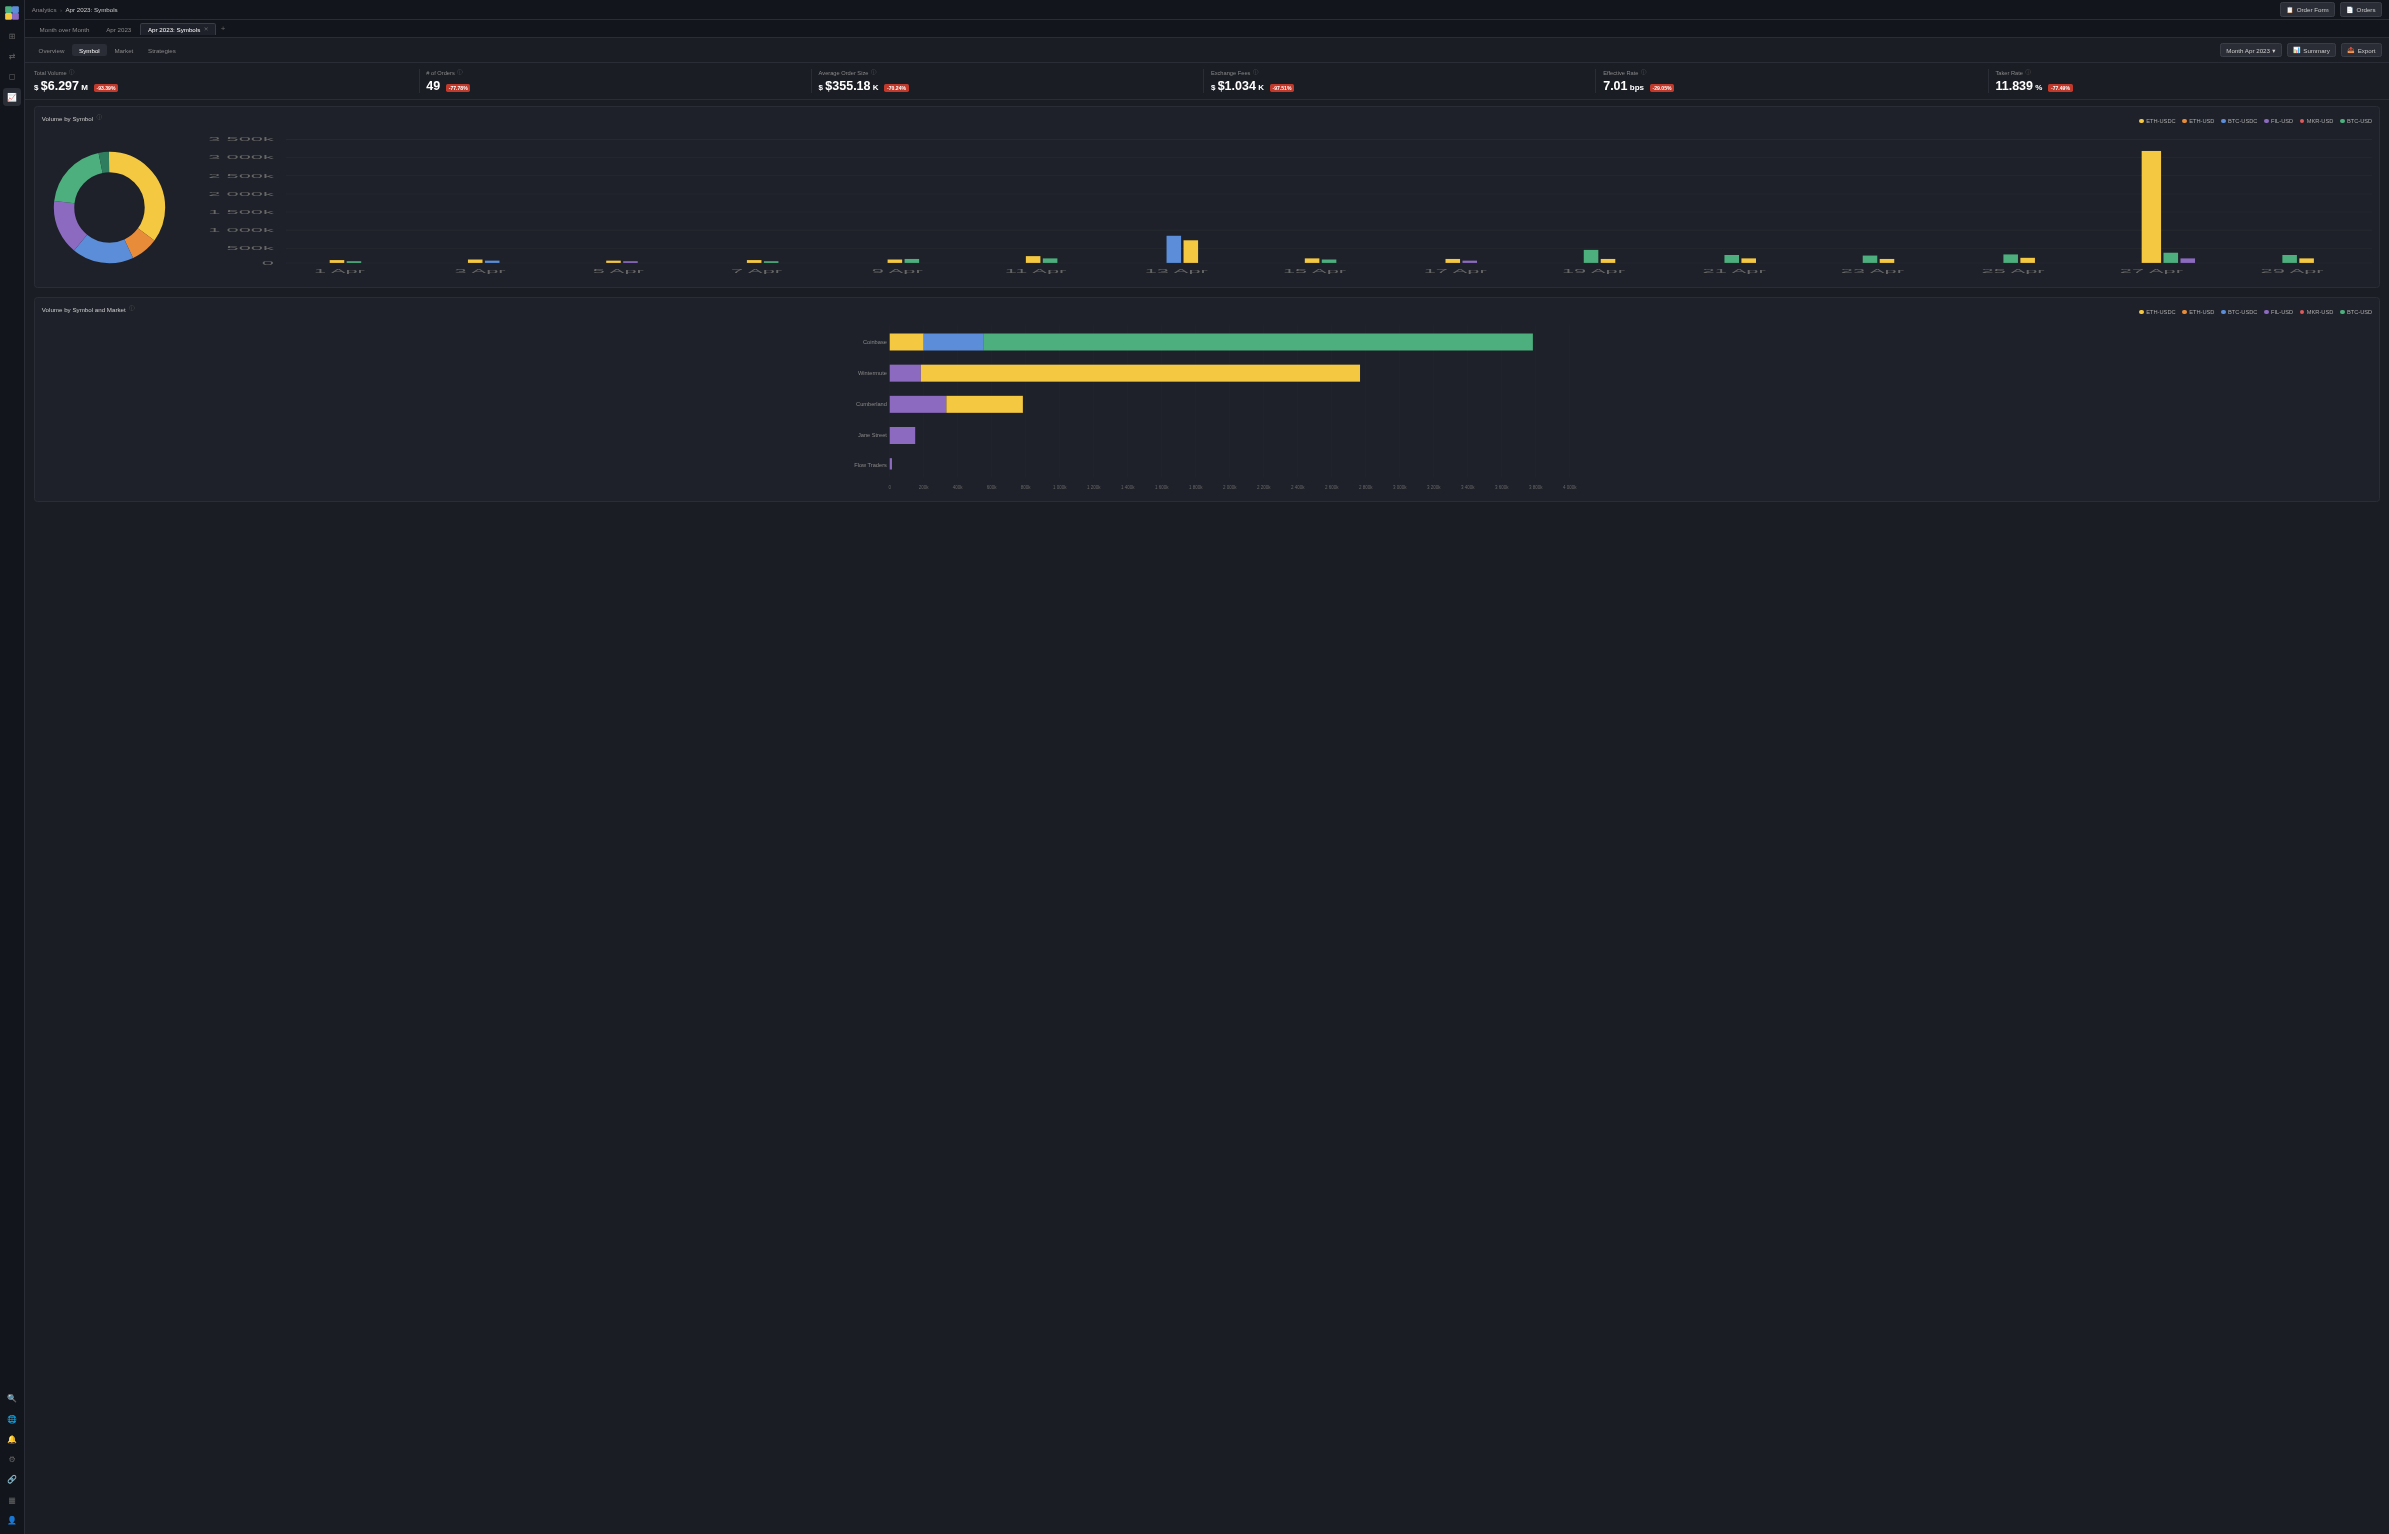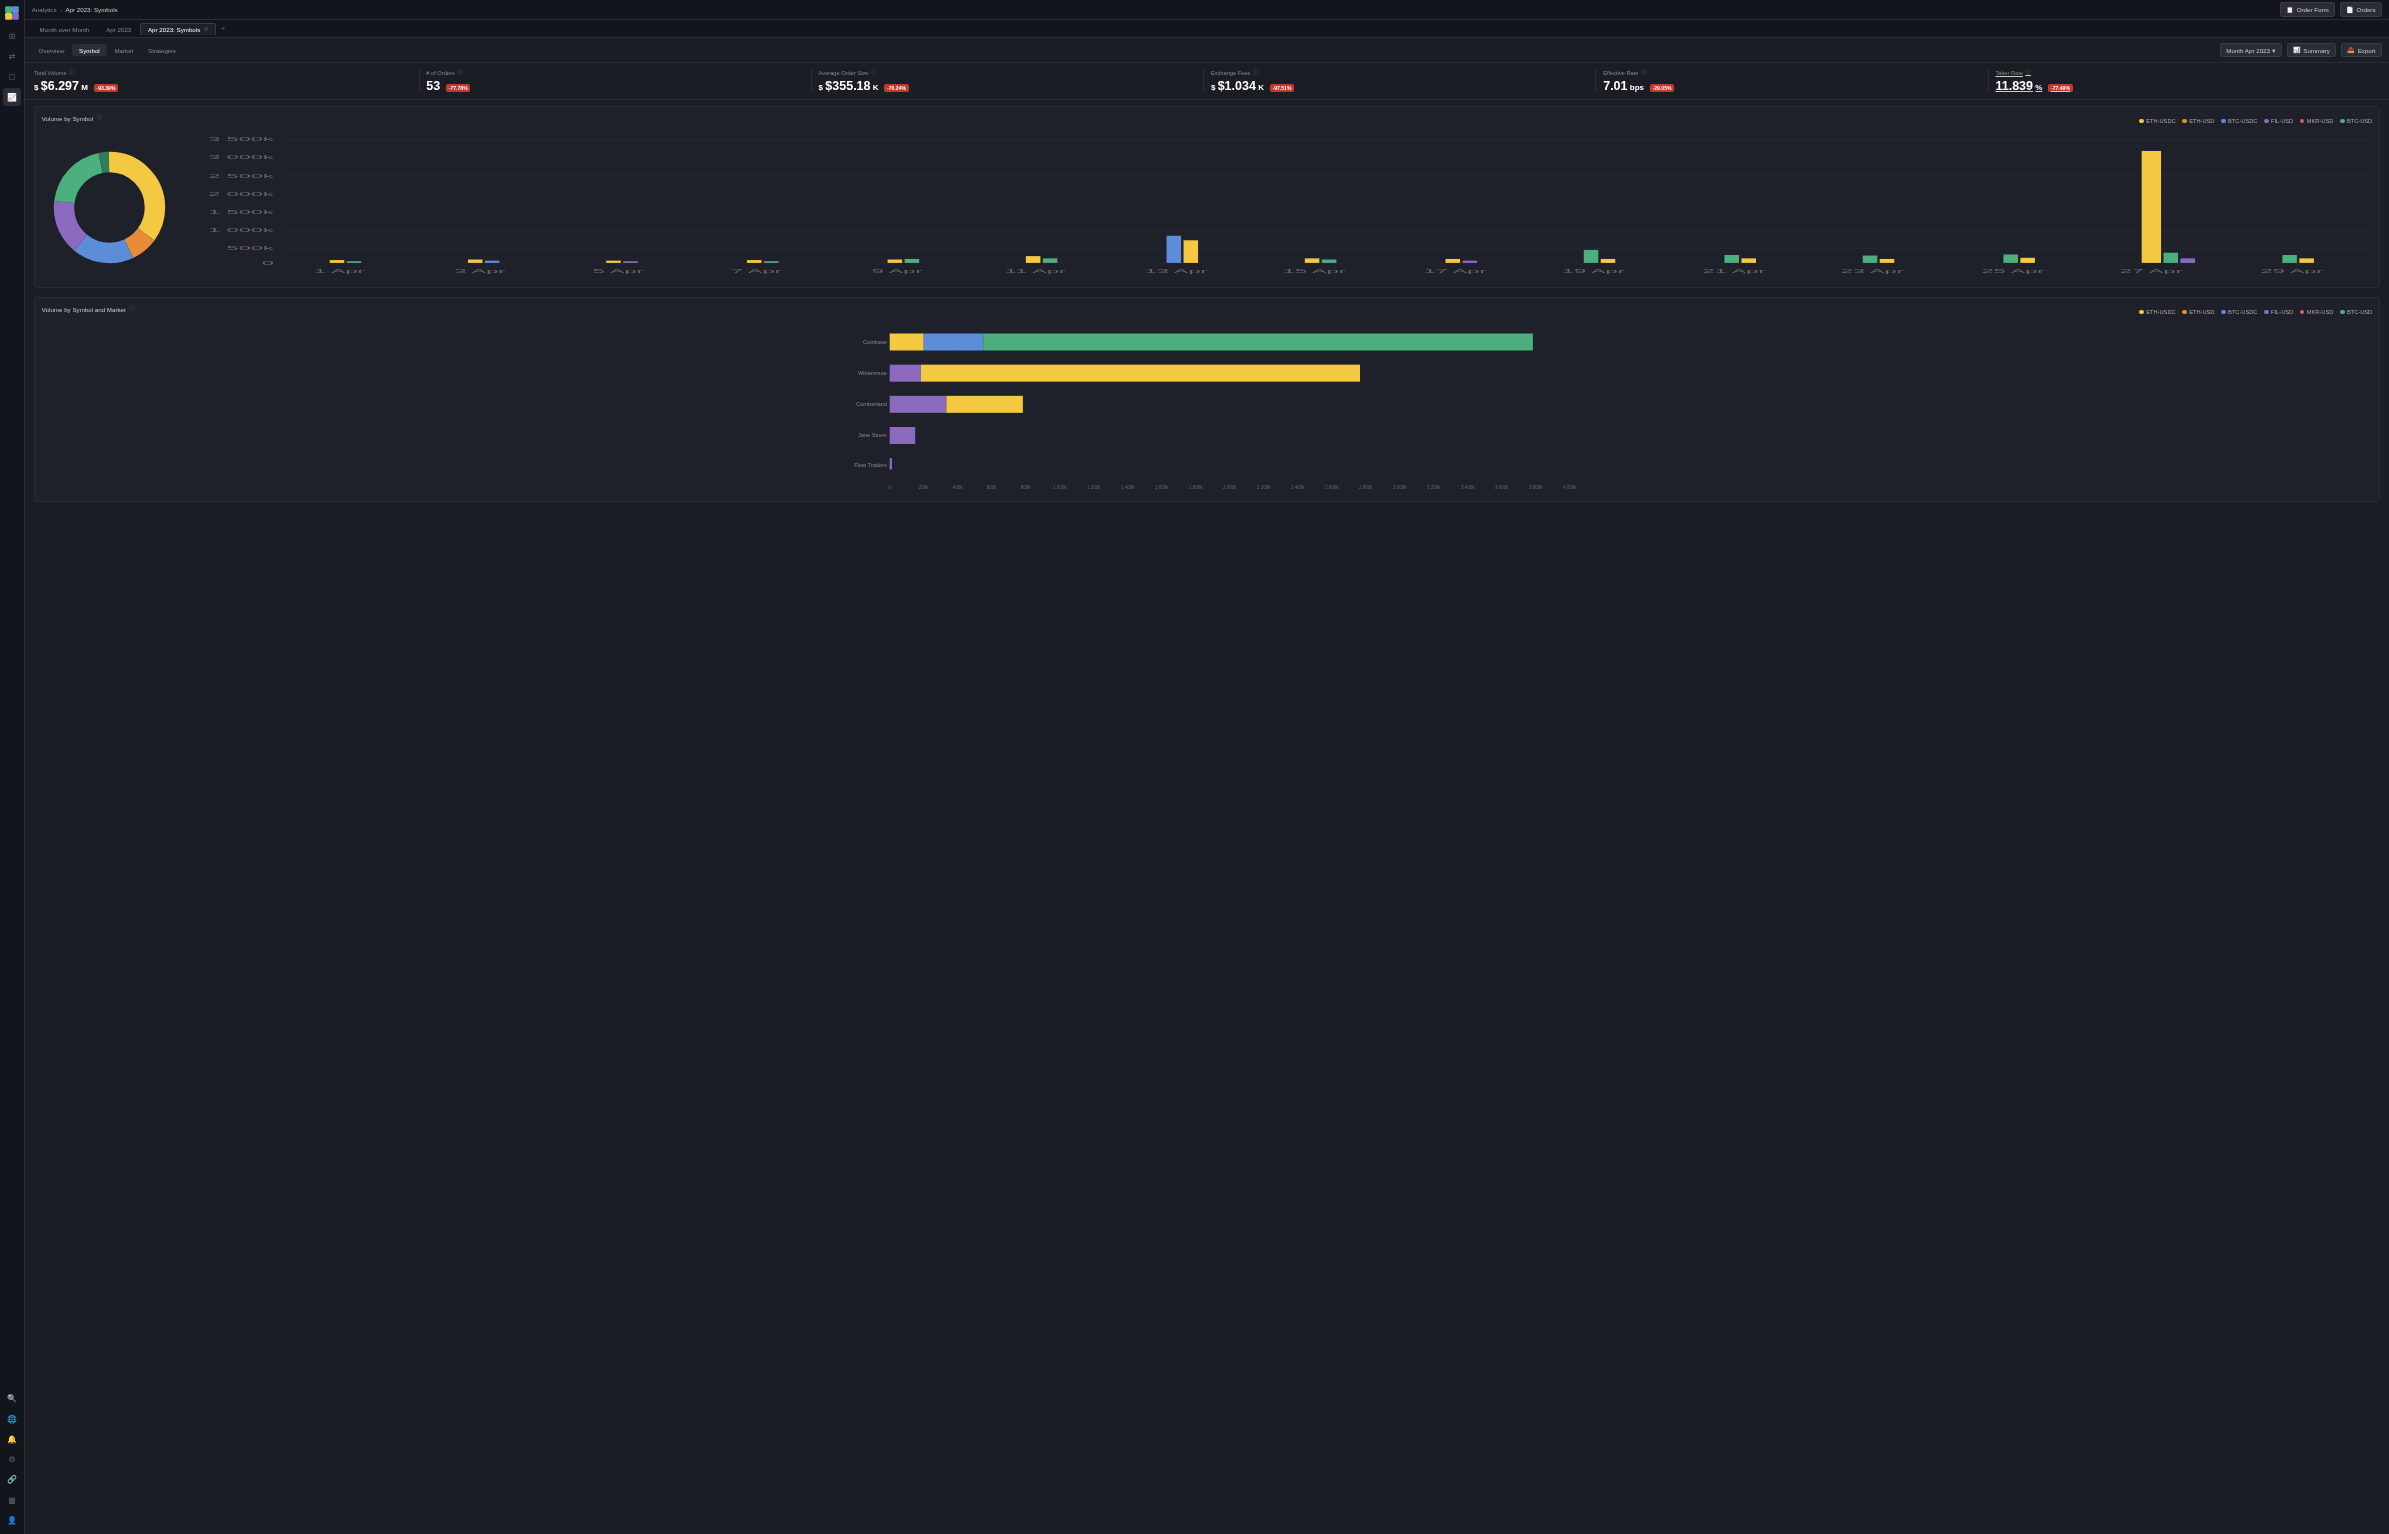--- a/index.html
+++ b/index.html
@@ -36,21 +36,21 @@
     .subnav-tab.active { background: #2a2d35; color: #fff; }
     .subnav-spacer { flex: 1; }
     .month-btn { background: #2a2d35; border: 0.6px solid #3a3d45; color: #ccc; padding: 2.3px 5.7px; border-radius: 2.3px; font-size: 6.2px; cursor: pointer; display: flex; align-items: center; gap: 2.3px; }
     .summary-btn { background: #2a2d35; border: 0.6px solid #3a3d45; color: #ccc; padding: 2.3px 5.7px; border-radius: 2.3px; font-size: 6.2px; cursor: pointer; display: flex; align-items: center; gap: 2.3px; }
     .export-btn { background: #2a2d35; border: 0.6px solid #3a3d45; color: #ccc; padding: 2.3px 5.7px; border-radius: 2.3px; font-size: 6.2px; cursor: pointer; display: flex; align-items: center; gap: 2.3px; }
 
     
     .metrics { display: flex; background: #1a1d24; padding: 5.7px 9px; gap: 0; border-bottom: 0.6px solid #2a2d35; }
     .metric { flex: 1; padding: 0 6.8px; border-right: 0.6px solid #2a2d35; }
     .metric:first-child { padding-left: 0; }
-    .metric:last-child { border-right: none; text-decoration: underline; }
+    .metric:last-child { border-right: none; }
     .metric-label { font-size: 5.7px; color: #888; margin-bottom: 2.3px; display: flex; align-items: center; gap: 2.3px; }
     .metric-value { font-size: 12.5px; color: #fff; font-weight: 600; display: flex; align-items: baseline; gap: 2.3px; }
     .metric-value .prefix { font-size: 8px; }
     .metric-value .suffix { font-size: 8px; }
     .badge-neg { background: #c0392b; color: #fff; font-size: 5.1px; padding: 1.1px 2.8px; border-radius: 1.7px; margin-left: 3.4px; }
     .info-icon { color: #555; font-size: 5.7px; }
 
     
     .charts-area { flex: 1; overflow-y: auto; padding: 6.8px 9px; display: flex; flex-direction: column; gap: 9px; }
 
@@ -171,21 +171,21 @@
         <span class="suffix">M</span>
         <span class="badge-neg">-93.39%</span>
       </div>
     </div>
     <div class="metric">
       <div class="metric-label">
         <span># of Orders</span>
         <span class="info-icon">ⓘ</span>
       </div>
       <div class="metric-value">
-        <span>53</span>
+        <span>49</span>
         <span class="badge-neg">-77.78%</span>
       </div>
     </div>
     <div class="metric">
       <div class="metric-label">
         <span>Average Order Size</span>
         <span class="info-icon">ⓘ</span>
       </div>
       <div class="metric-value">
         <span class="prefix">$</span>

